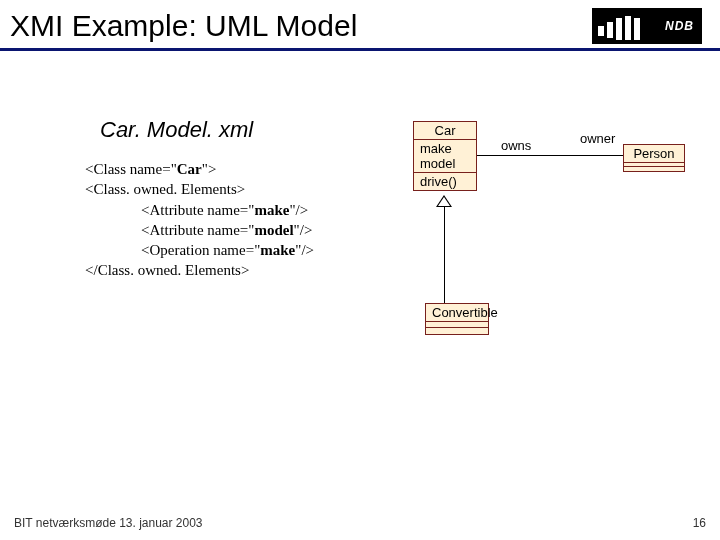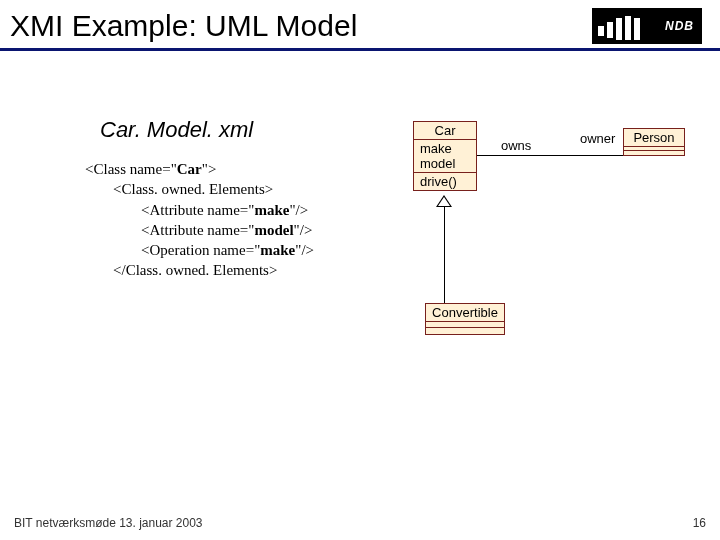--- a/index.html
+++ b/index.html
@@ -73,21 +73,21 @@
   }
   .xml {
     position: absolute;
     left: 85px;
     top: 108px;
     font-size: 15px;
     font-family: "Times New Roman", serif;
     line-height: 1.35;
   }
   .xml .l1 { margin-left: 0; }
-  .xml .l2 { margin-left: 28px; }
+  .xml .l2 { }
   .xml .l3 { margin-left: 56px; }
   .b { font-weight: bold; }
 
   
   .uml {
     position: absolute;
     left: 405px;
     top: 70px;
     width: 300px;
     height: 260px;
@@ -104,22 +104,22 @@
     padding: 1px 6px;
     border-bottom: 1px solid #77201c;
   }
   .class-section {
     border-bottom: 1px solid #77201c;
     padding: 1px 6px;
     min-height: 4px;
   }
   .class-section:last-child { border-bottom: none; }
   .car-box { left: 8px; top: 0; width: 64px; }
-  .person-box { left: 218px; top: 7px; width: 62px; }
-  .conv-box { left: 20px; top: 182px; width: 80px; }
+  .person-box { left: 218px; top: 23px; width: 62px; }
+  .conv-box { left: 20px; top: 182px; width: 64px; }
   .conv-box .class-section { min-height: 6px; }
 
   .assoc-line {
     position: absolute;
     top: 34px;
     left: 72px;
     width: 146px;
     height: 0;
     border-top: 1px solid #000;
   }

